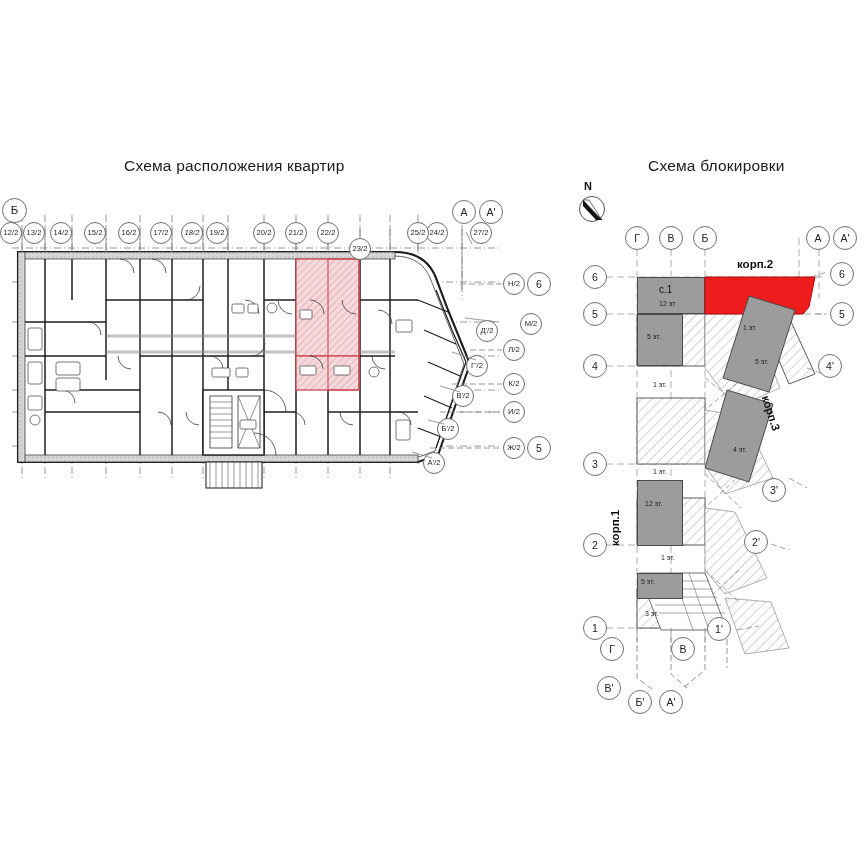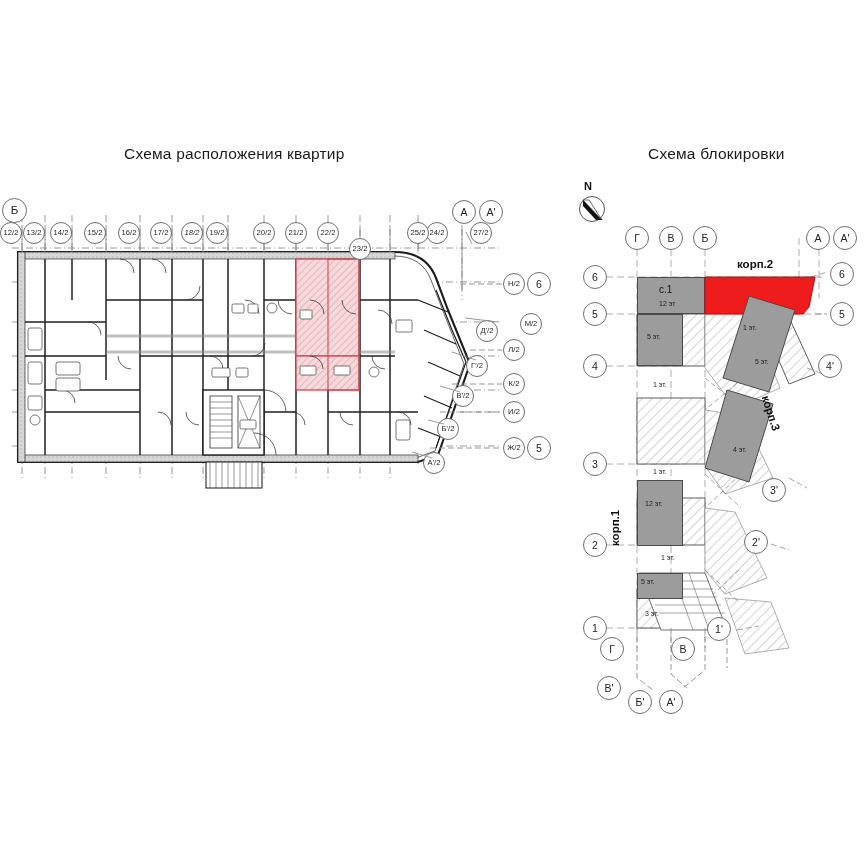--- a/index.html
+++ b/index.html
@@ -3,21 +3,21 @@
 <meta charset="utf-8">
 <style>
   html,body{margin:0;padding:0;background:#ffffff;}
   body{width:864px;height:864px;position:relative;overflow:hidden;
        font-family:"Liberation Sans",sans-serif;color:#1a1a1a;}
 
   .canvas{position:absolute;left:0;top:0;width:864px;height:864px;}
 
   
   .title{position:absolute;font-size:15.5px;font-weight:500;letter-spacing:.2px;
-         color:#1b1b1b;white-space:nowrap;}
+         color:#1b1b1b;white-space:nowrap;margin-top:12px;}
   #title-left{left:124px;top:145px;}
   #title-right{left:648px;top:145px;}
 
   
   .bub{position:absolute;border-radius:50%;border:1.1px solid #6e6e6e;
        background:#fff;display:flex;align-items:center;justify-content:center;
        font-size:9.5px;color:#222;box-sizing:border-box;line-height:1;}
   .bub.sm{width:22px;height:22px;font-size:7.6px;}
   .bub.md{width:24px;height:24px;font-size:10.5px;}
   .bub.lg{width:25px;height:25px;font-size:11.5px;font-weight:500;}

